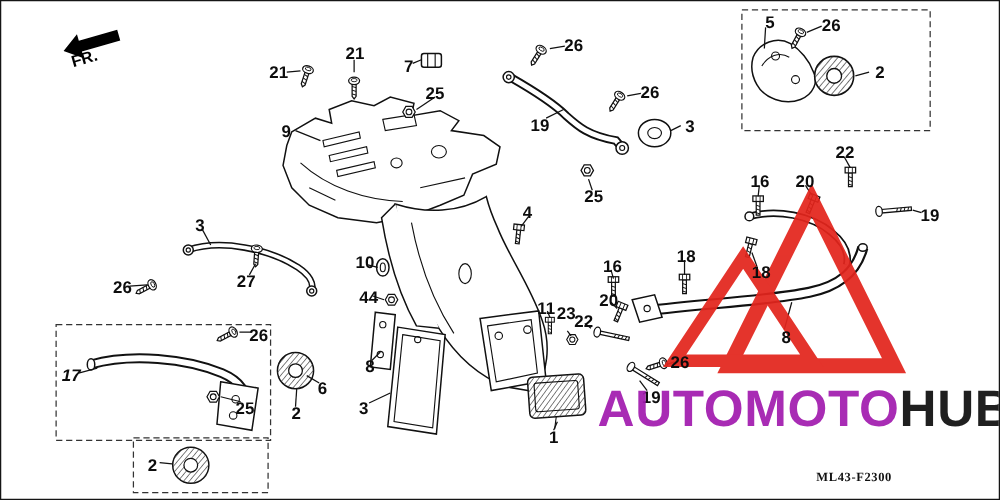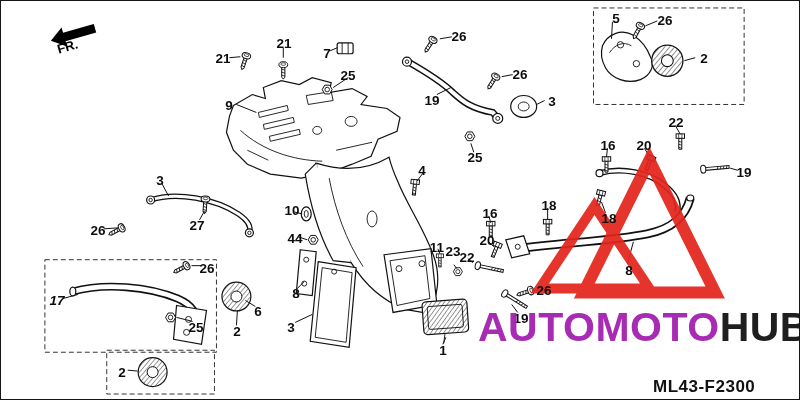--- a/index.html
+++ b/index.html
@@ -13,21 +13,21 @@
     position:absolute;transform:translate(-50%,-50%);
     font-size:13.5px;font-weight:bold;color:#0d0d0d;white-space:nowrap;
     font-family:"Liberation Sans",sans-serif;z-index:4;
   }
   .fr-text{
     position:absolute;left:56px;top:38px;font-size:13px;font-weight:bold;
     color:#000;transform:rotate(-16deg);z-index:3;
   }
   .diagram-code{
     position:absolute;left:652px;top:376px;
-    font-family:Liberation Sans, sans-serif;font-size:17px;font-weight:bold;
+    font-family:Liberation Serif, serif;font-size:10px;font-weight:bold;
     color:#111;z-index:3;letter-spacing:0.5px;
   }
   .wm-text{
     position:absolute;left:477px;top:306px;line-height:1;z-index:5;
     font-size:41px;font-weight:bold;letter-spacing:0.5px;opacity:0.93;
     font-family:"Liberation Sans",sans-serif;white-space:nowrap;
   }
   .wm-text .wm-a{color:#a21caf;}
   .wm-text .wm-b{color:#0f0f0f;}
   .dash{fill:none;stroke:#333;stroke-width:1;stroke-dasharray:5 3;}

